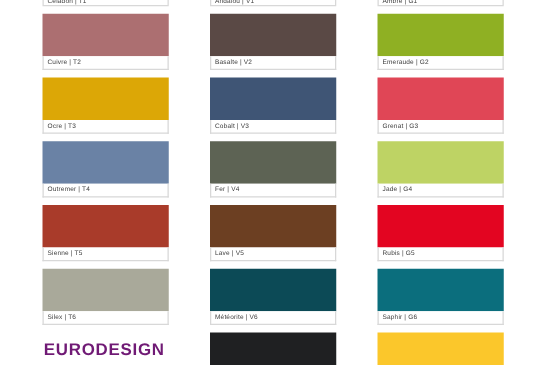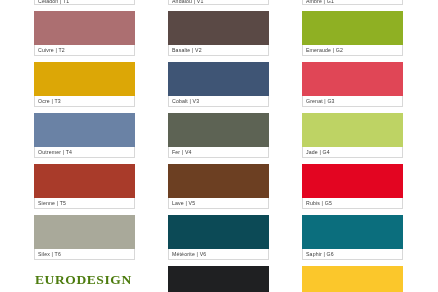--- a/index.html
+++ b/index.html
@@ -81,22 +81,22 @@
     margin-top: -3px;
   }
 
   .brand-wordmark {
     position: absolute;
     left: 35px;
     top: 272px;
     font-size: 13.5px;
     font-weight: bold;
     letter-spacing: 0.6px;
-    color: #4d7c0f;
-    font-family: Liberation Serif, serif;
+    color: #701a75;
+    font-family: Liberation Sans, sans-serif;
   }
 </style>
 </head>
 <body>
 
 <div class="page-gutter-left"></div>
 <div class="page-gutter-right"></div>
 
 <div class="palette-grid">
   <div class="column col-t">

